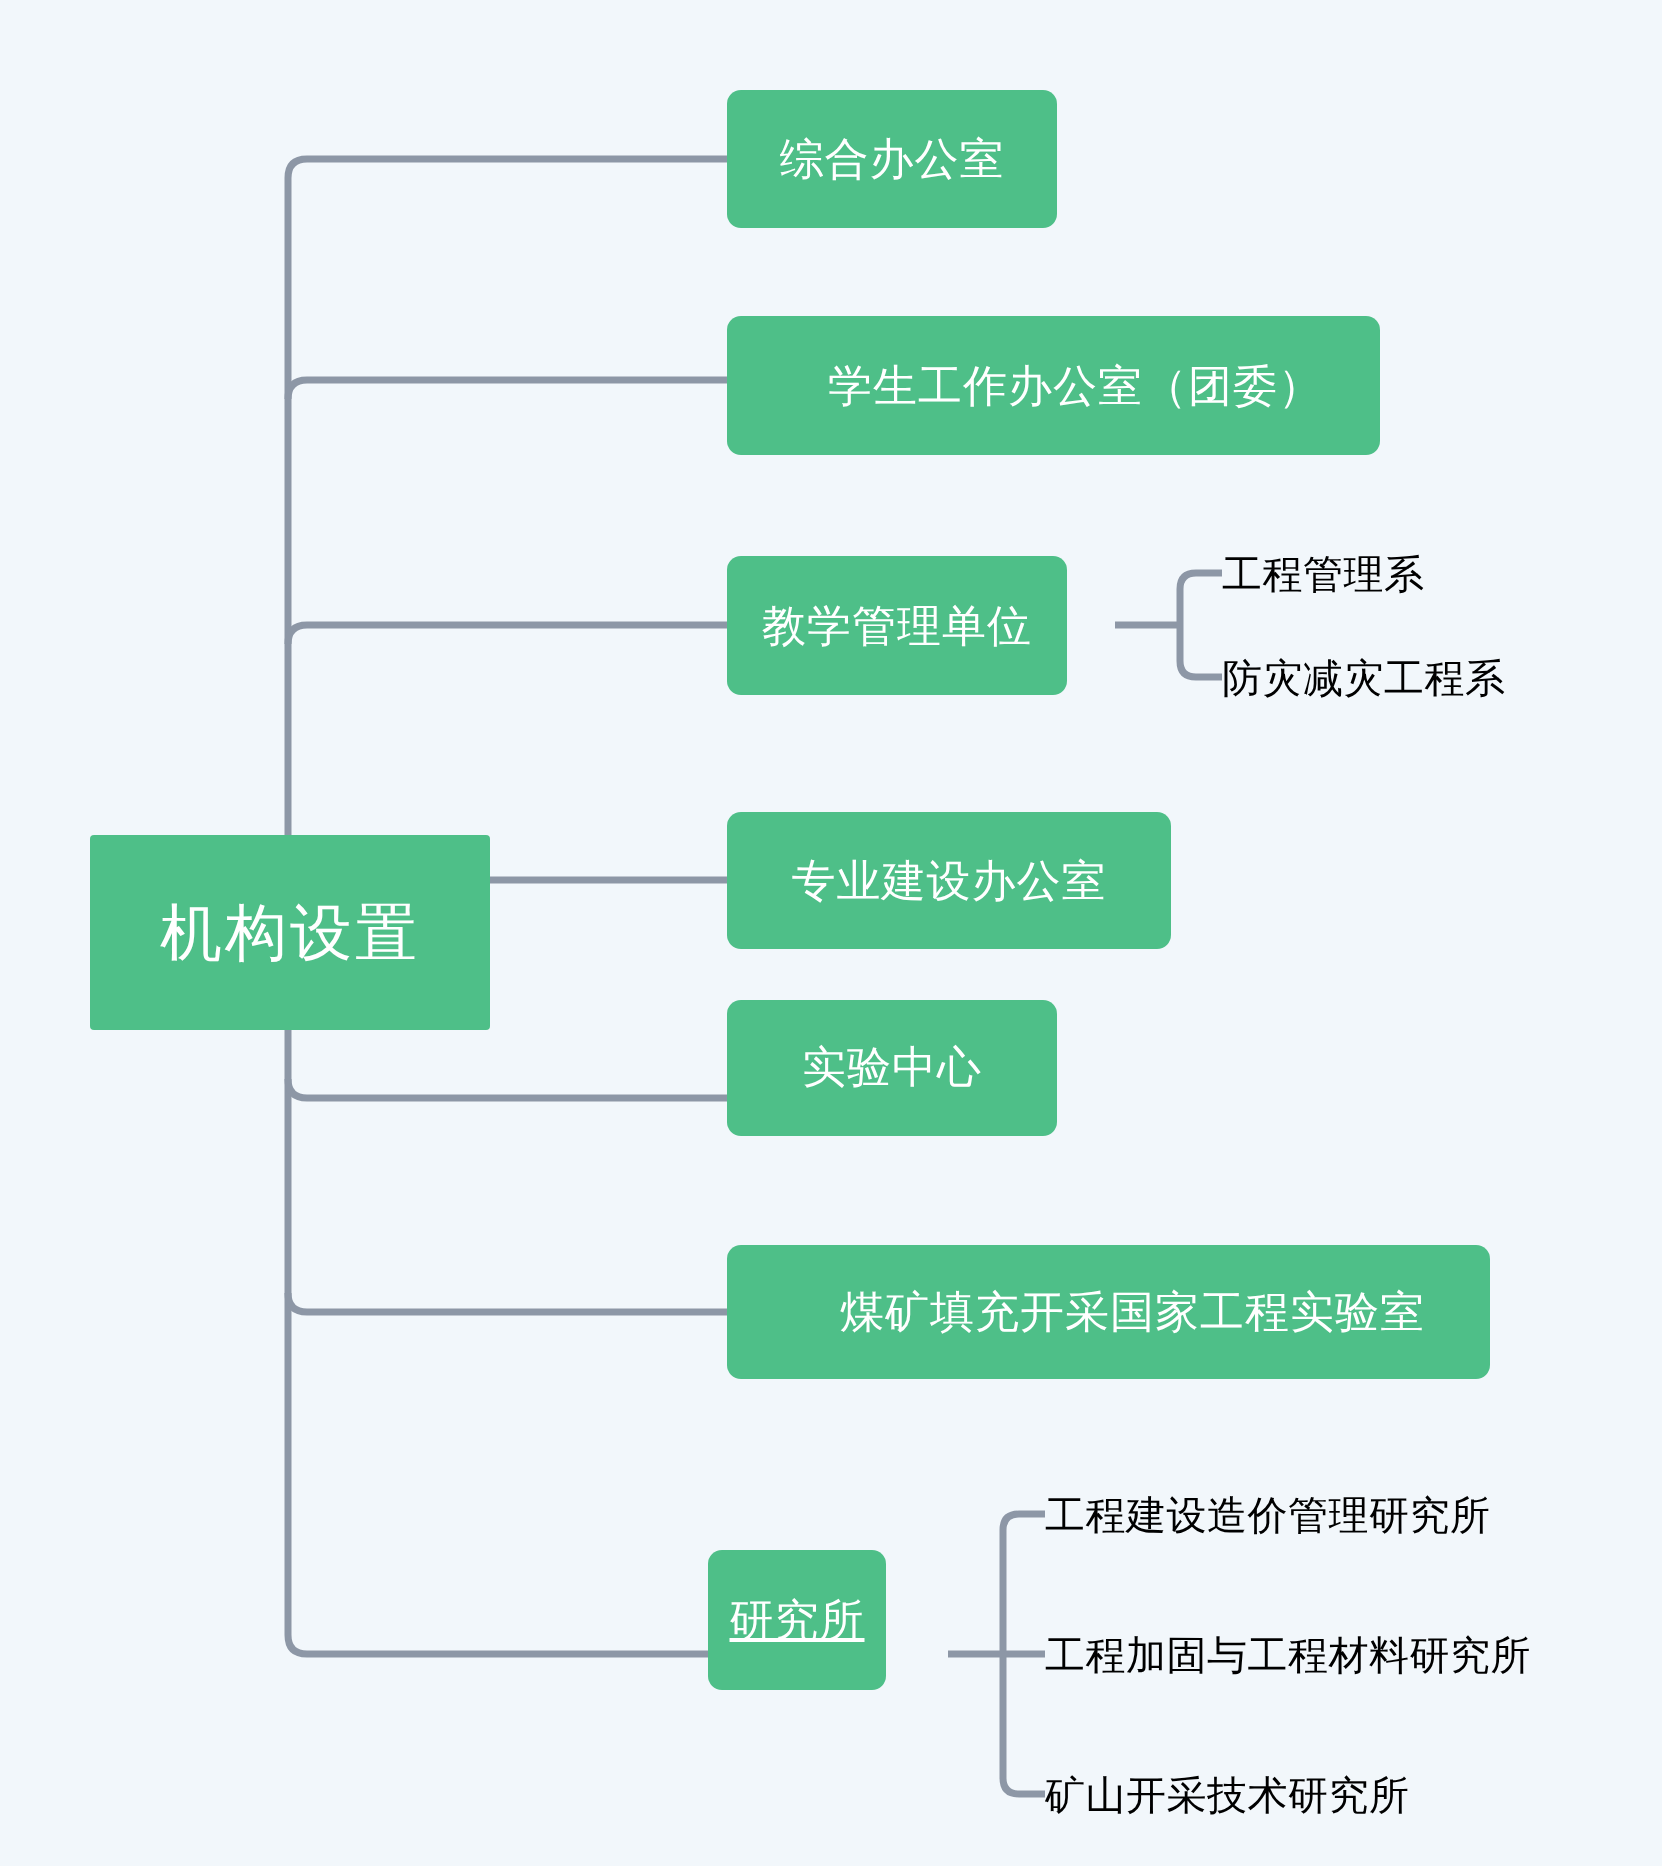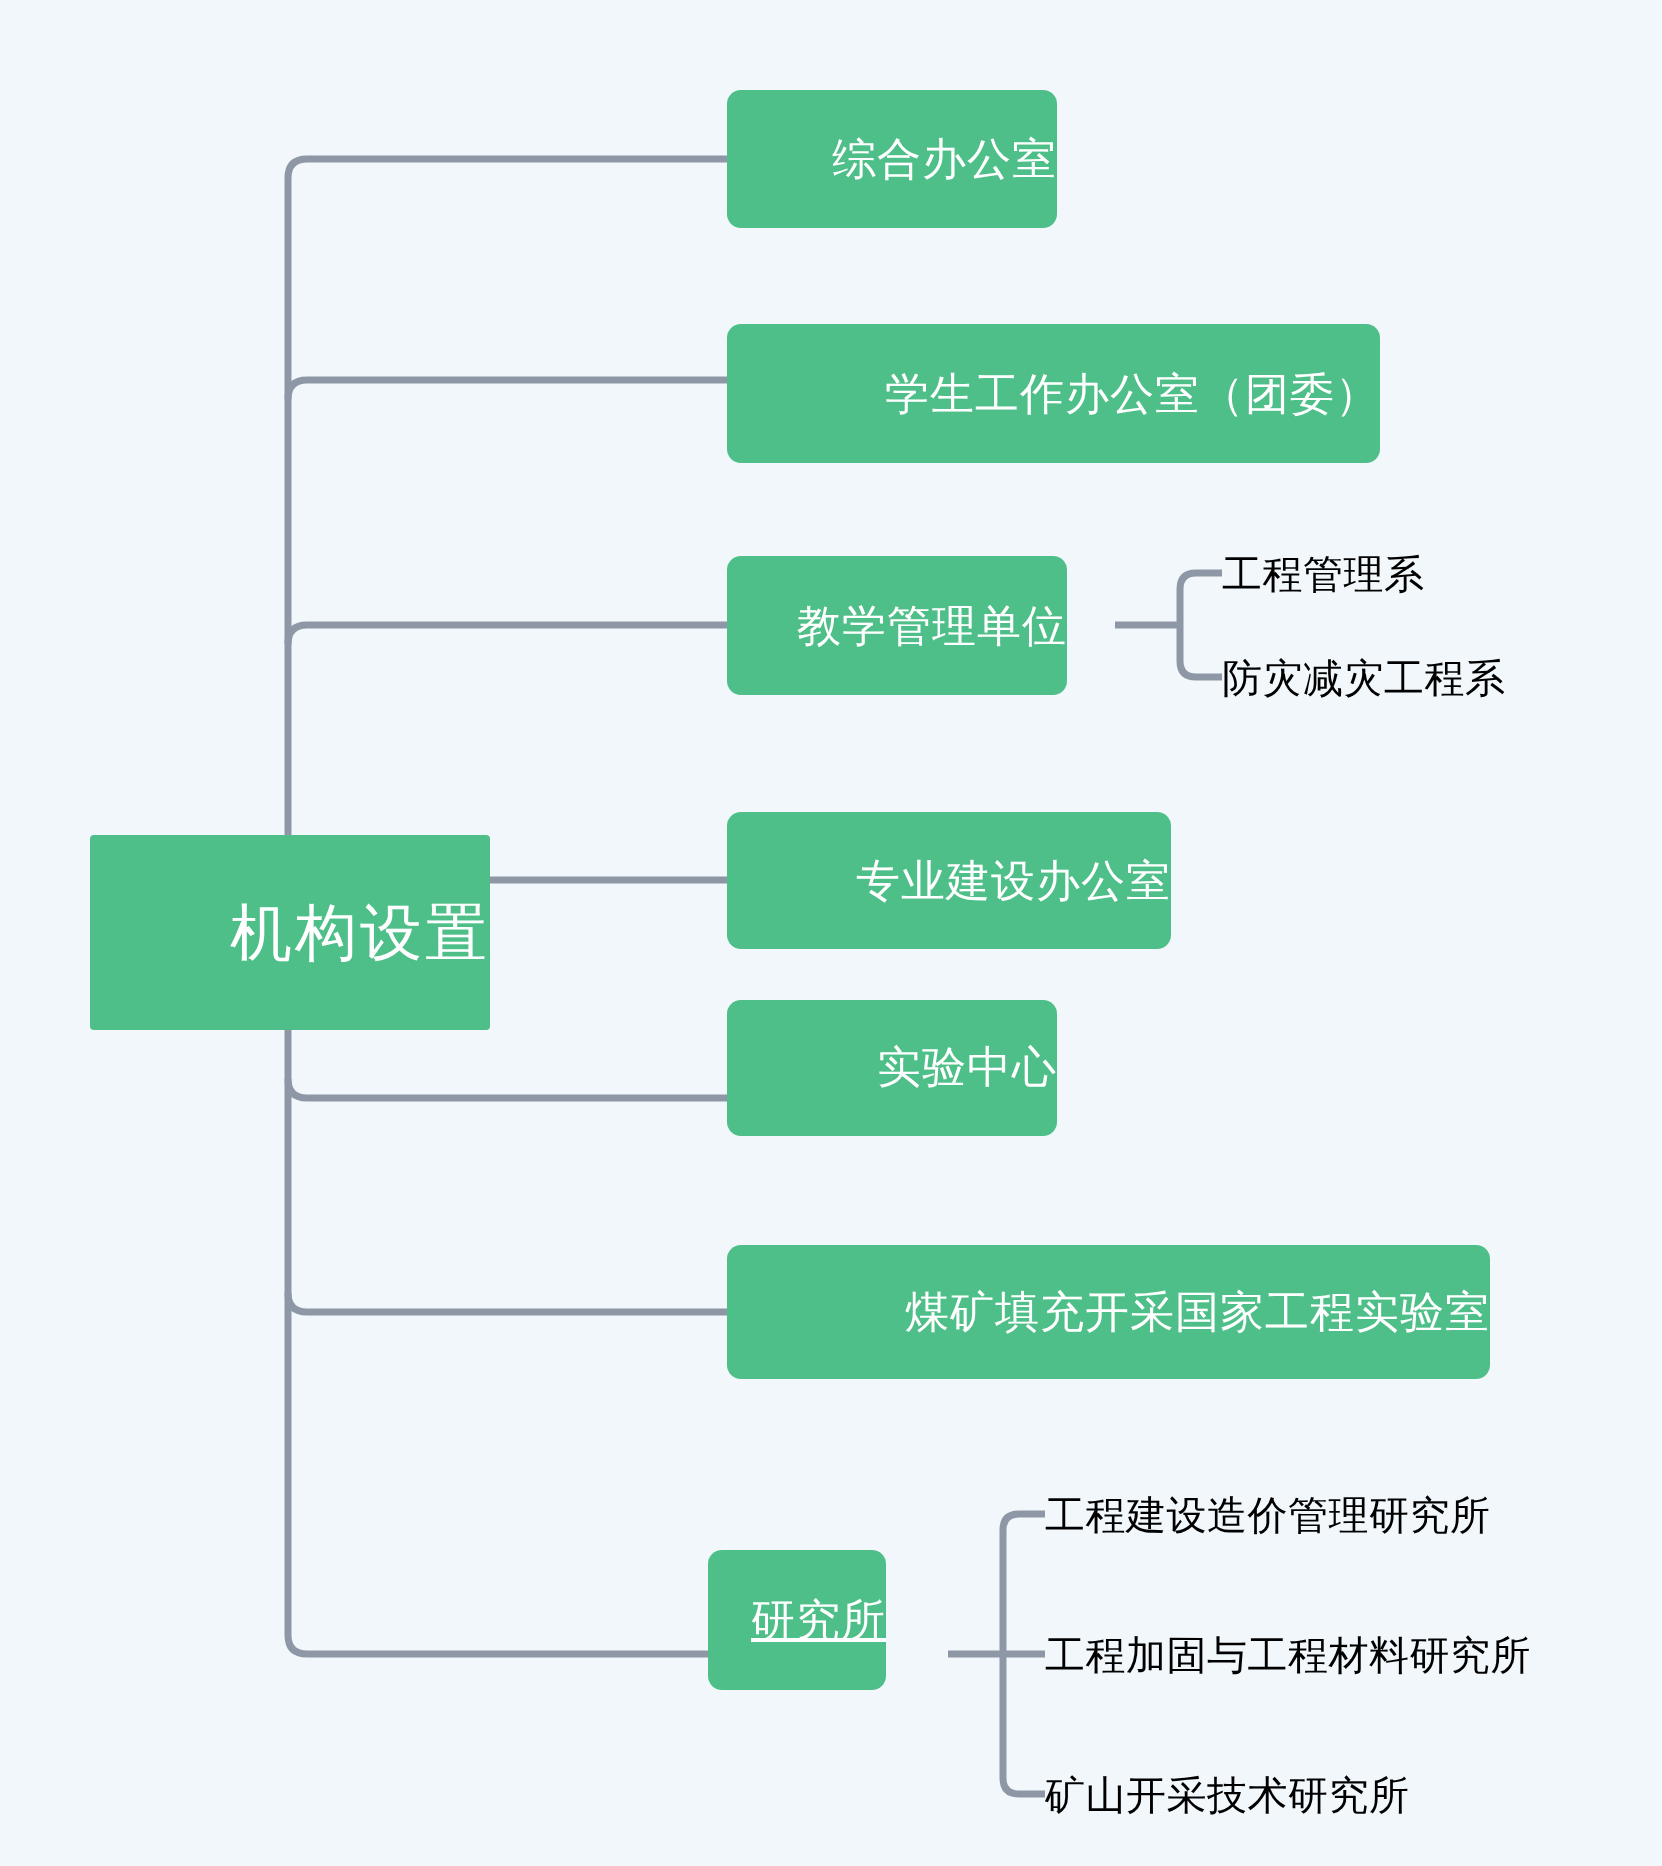--- a/index.html
+++ b/index.html
@@ -21,21 +21,21 @@
     top: 0;
     width: 1662px;
     height: 1866px;
     pointer-events: none;
   }
   .node {
     position: absolute;
     box-sizing: border-box;
     display: flex;
     align-items: center;
-    justify-content: flex-end;
+    justify-content: center;
     background: #4ebf88;
     color: #ffffff;
     border-radius: 14px;
     white-space: nowrap;
     letter-spacing: 1px;
     line-height: 1;
   }
   .node.root {
     border-radius: 4px;
     font-size: 62px;
@@ -91,21 +91,21 @@
   </svg>
 
   <div class="node root" style="left:90px; top:835px; width:400px; height:195px;">
     <span>机构设置</span>
   </div>
 
   <div class="node branch" style="left:727px; top:90px; width:330px; height:138px;">
     <span>综合办公室</span>
   </div>
 
-  <div class="node branch" style="left:727px; top:324px; width:653px; height:139px;padding-left:44px;">
+  <div class="node branch" style="left:727px; top:316px; width:653px; height:139px;padding-left:44px;">
     <span>学生工作办公室（团委）</span>
   </div>
 
   <div class="node branch" style="left:727px; top:556px; width:340px; height:139px;">
     <span>教学管理单位</span>
   </div>
 
   <div class="leaf" style="left:1222px; top:554px;">
     <span>工程管理系</span>
   </div>

